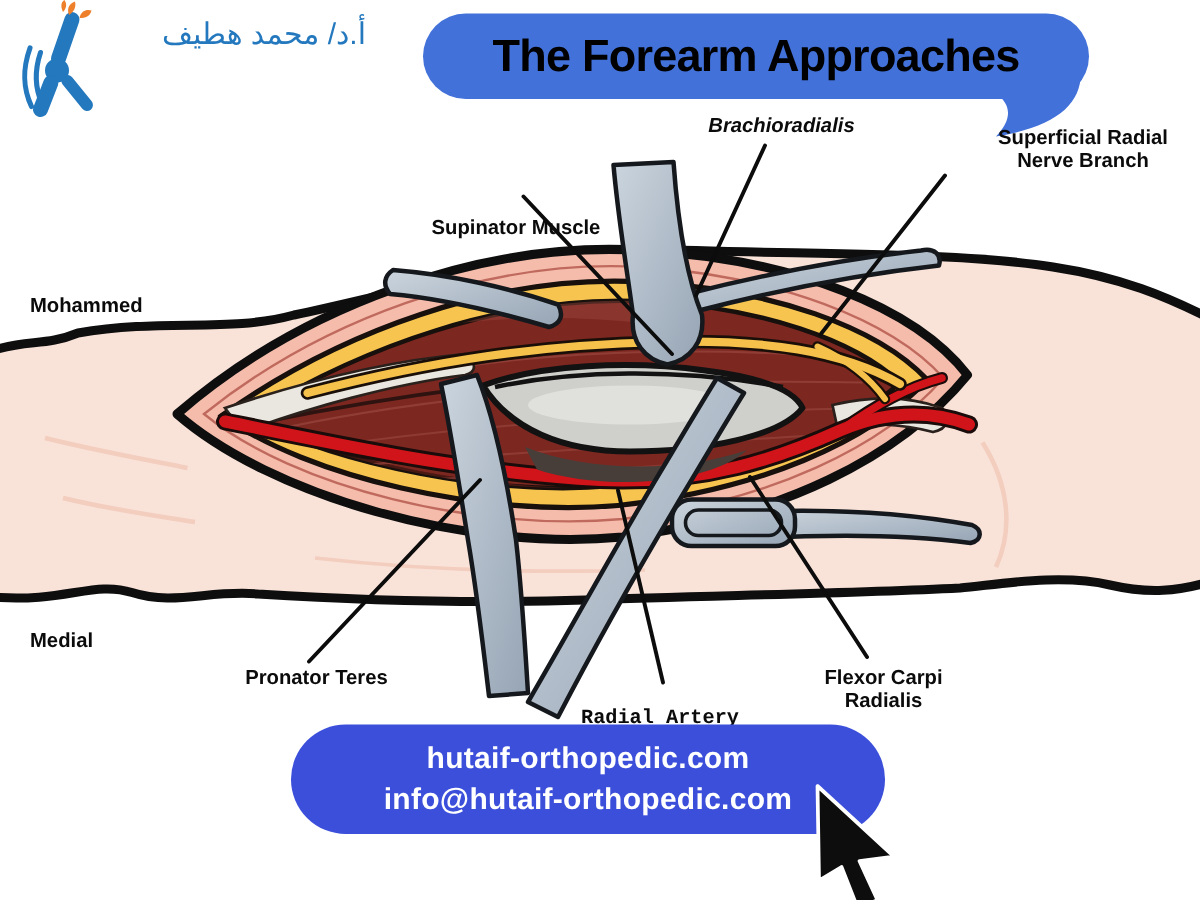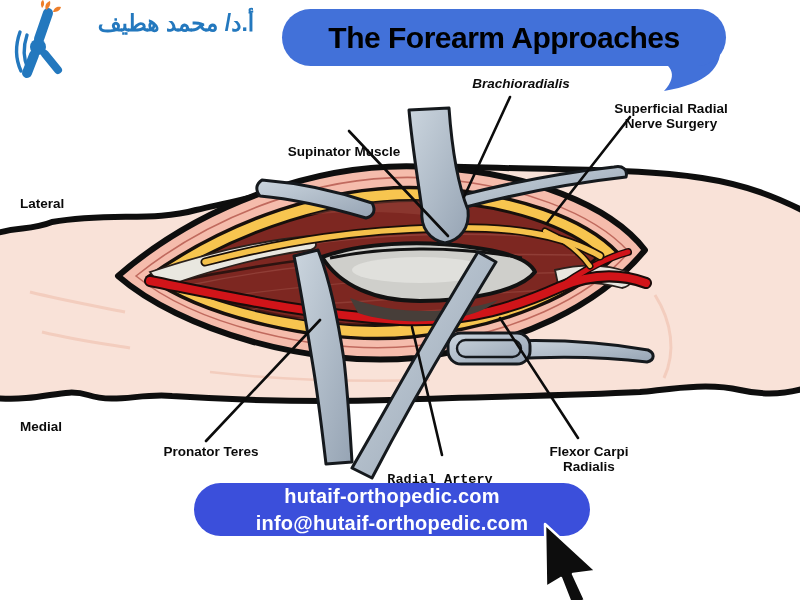--- a/index.html
+++ b/index.html
@@ -4,36 +4,36 @@
 <style>
   html,body{margin:0;padding:0;background:#e8e8e8;}
   .stage{
     position:relative;width:800px;height:600px;background:#ffffff;overflow:hidden;
     font-family:"Liberation Sans", sans-serif; margin:0 auto;
   }
   .stage svg.anatomy{position:absolute;left:0;top:0;}
   .abs{position:absolute;}
   
   .logo-text{left:70px;top:10px;width:212px;text-align:center;}
-  .logo-name-ar{color:#2378BE;font-size:23px;font-weight:bold;line-height:26px;direction:rtl;}
+  .logo-name-ar{color:#2378BE;font-size:20px;font-weight:normal;line-height:26px;direction:rtl;}
   .logo-name-en{color:#2378BE;font-size:17px;font-weight:bold;line-height:19px;letter-spacing:0.2px;}
   .logo-tag-ar{color:#EE8C3A;font-size:8.5px;font-weight:bold;line-height:10px;direction:rtl;}
   .logo-tag-en{color:#EE8C3A;font-size:10px;font-weight:bold;line-height:12px;}
   
   .banner{
     left:282px;top:9px;width:444px;height:57px;border-radius:29px;background:#4271D9;
     display:flex;align-items:center;justify-content:center;z-index:3;
   }
   .banner-text{color:#000000;font-size:30px;font-weight:bold;letter-spacing:-0.5px;}
   
   .lbl{font-weight:bold;color:#0b0b0b;font-size:13.5px;line-height:15px;white-space:nowrap;z-index:4;}
   .lbl.center{transform:translateX(-50%);text-align:center;}
   
   .pill{
-    left:194px;top:483px;width:396px;height:53px;border-radius:37px;background:#3B4FDB;
+    left:194px;top:483px;width:396px;height:73px;border-radius:37px;background:#3B4FDB;
     display:flex;flex-direction:column;align-items:center;justify-content:center;z-index:5;
   }
   .pill div{color:#ffffff;font-weight:bold;font-size:20px;line-height:27px;letter-spacing:0.2px;}
   .cursor{left:534px;top:518px;z-index:9;}
 </style>
 </head>
 <body>
 
 <div class="stage">
 
@@ -160,26 +160,26 @@
 
   <div class="abs logo-text">
     <div class="logo-name-ar">أ.د/ محمد هطيف</div>
   </div>
 
   <div class="abs banner">
     <span class="banner-text">The Forearm Approaches</span>
   </div>
 
   <div class="abs lbl center" style="left:521px;top:76px;font-style:italic;">Brachioradialis</div>
-  <div class="abs lbl center" style="left:671px;top:84px;margin-top:17px;">
+  <div class="abs lbl center" style="left:722px;top:84px;">
     <div>Superficial Radial</div>
-    <div>Nerve Surgery</div>
+    <div>Nerve Branch</div>
   </div>
   <div class="abs lbl center" style="left:344px;top:112px;margin-top:32px;">Supinator Muscle</div>
-  <div class="abs lbl" style="left:20px;top:196px;">Lateral</div>
+  <div class="abs lbl" style="left:20px;top:196px;">Mohammed</div>
   <div class="abs lbl" style="left:20px;top:419px;">Medial</div>
   <div class="abs lbl center" style="left:211px;top:444px;">Pronator Teres</div>
   <div class="abs lbl center" style="left:440px;top:472px;font-family:Liberation Mono, monospace;">Radial Artery</div>
   <div class="abs lbl center" style="left:589px;top:444px;">
     <div>Flexor Carpi</div>
     <div>Radialis</div>
   </div>
 
   <div class="abs pill">
     <div>hutaif-orthopedic.com</div>

